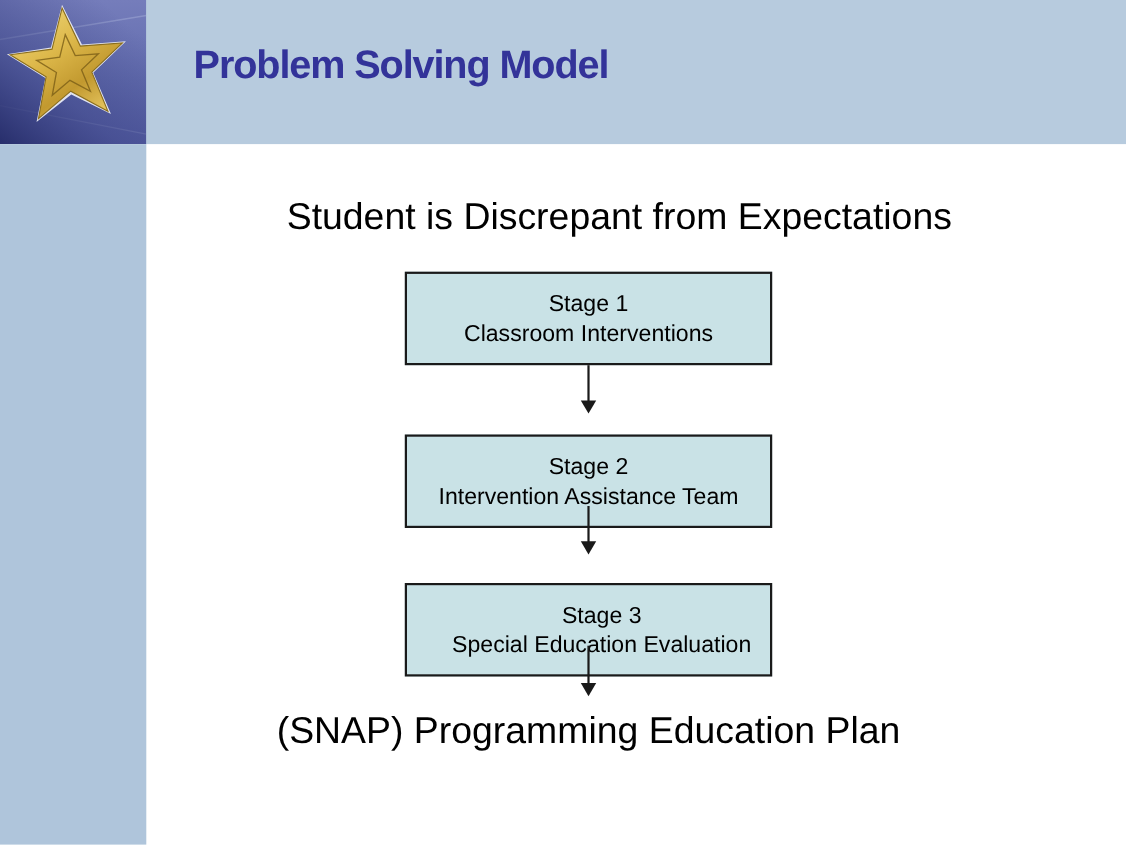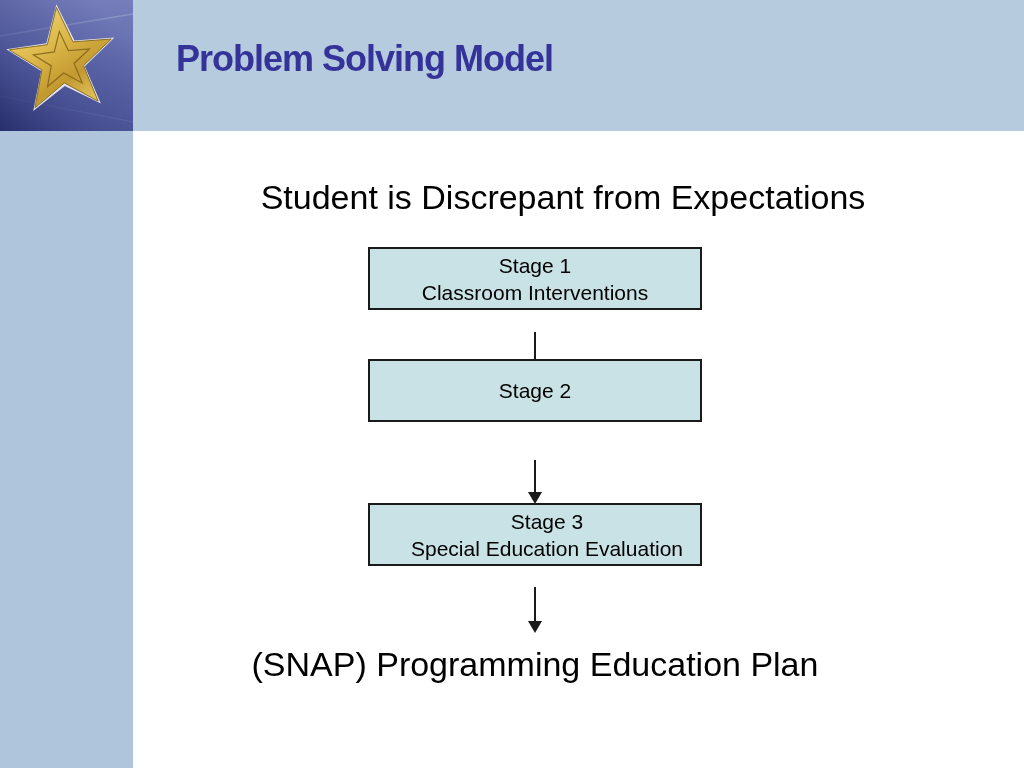--- a/index.html
+++ b/index.html
@@ -61,35 +61,35 @@
     font-size: 34px;
     line-height: 43px;
     color: var(--body-text, #000);
   }
 
   
   .stage-box {
     position: absolute;
     left: 368px;
     width: 334px;
-    height: 63px;
+    height: 85px;
     background: var(--box-fill, #C9E2E6);
     border: 2px solid var(--box-border, #1A1A1A);
     display: flex;
     flex-direction: column;
     justify-content: center;
     align-items: center;
     font-size: 21px;
     line-height: 27px;
     text-align: center;
     color: var(--body-text, #000);
   }
   .stage-box.s1 { top: 247px; }
-  .stage-box.s2 { top: 359px; }
-  .stage-box.s3 { top: 503px; padding-left: 24px; }
+  .stage-box.s2 { top: 395px; }
+  .stage-box.s3 { top: 530px; padding-left: 24px; }
 
   .arrow {
     position: absolute;
     left: 527px;
     width: 16px;
   }
   .arrow .shaft {
     position: absolute;
     left: 7px; top: 0;
     width: 2px;
@@ -157,20 +157,21 @@
   <span>Classroom Interventions</span>
 </div>
 
 <div class="arrow a1">
   <div class="shaft"></div>
   <div class="head"></div>
 </div>
 
 <div class="stage-box s2">
   <span>Stage 2</span>
+  <span>Intervention Assistance Team</span>
 </div>
 
 <div class="arrow a2">
   <div class="shaft"></div>
   <div class="head"></div>
 </div>
 
 <div class="stage-box s3">
   <span>Stage 3</span>
   <span>Special Education Evaluation</span>

